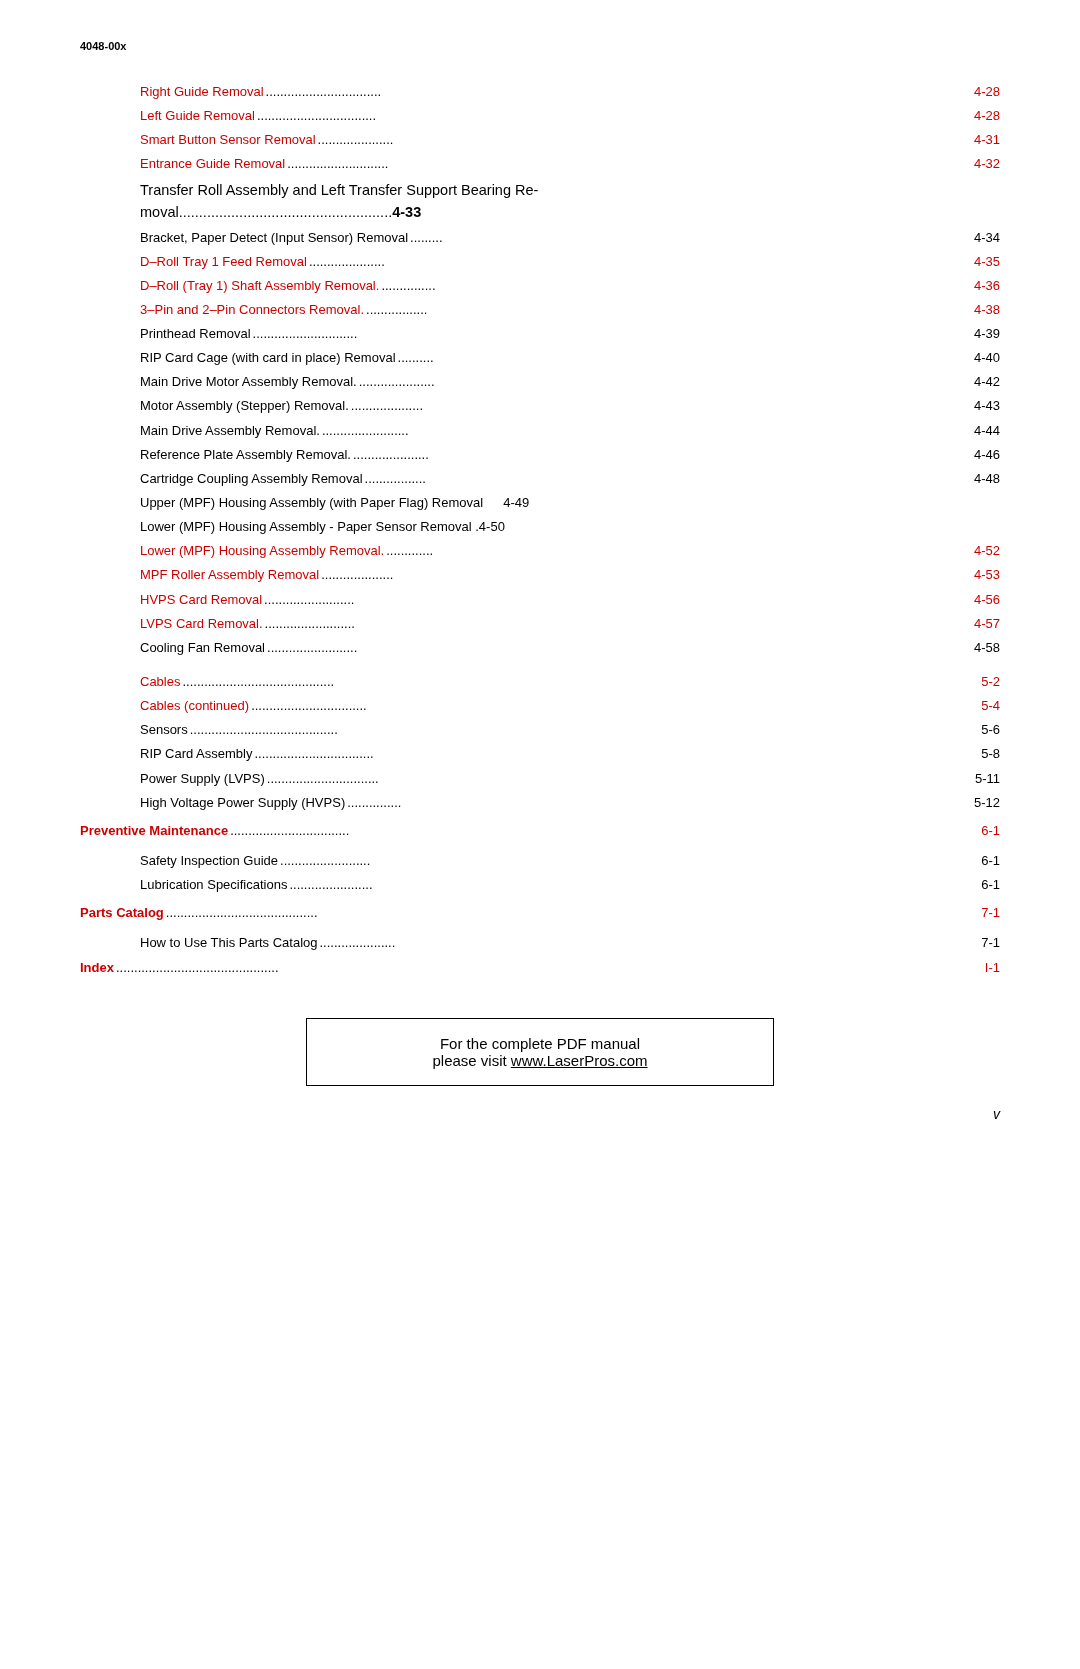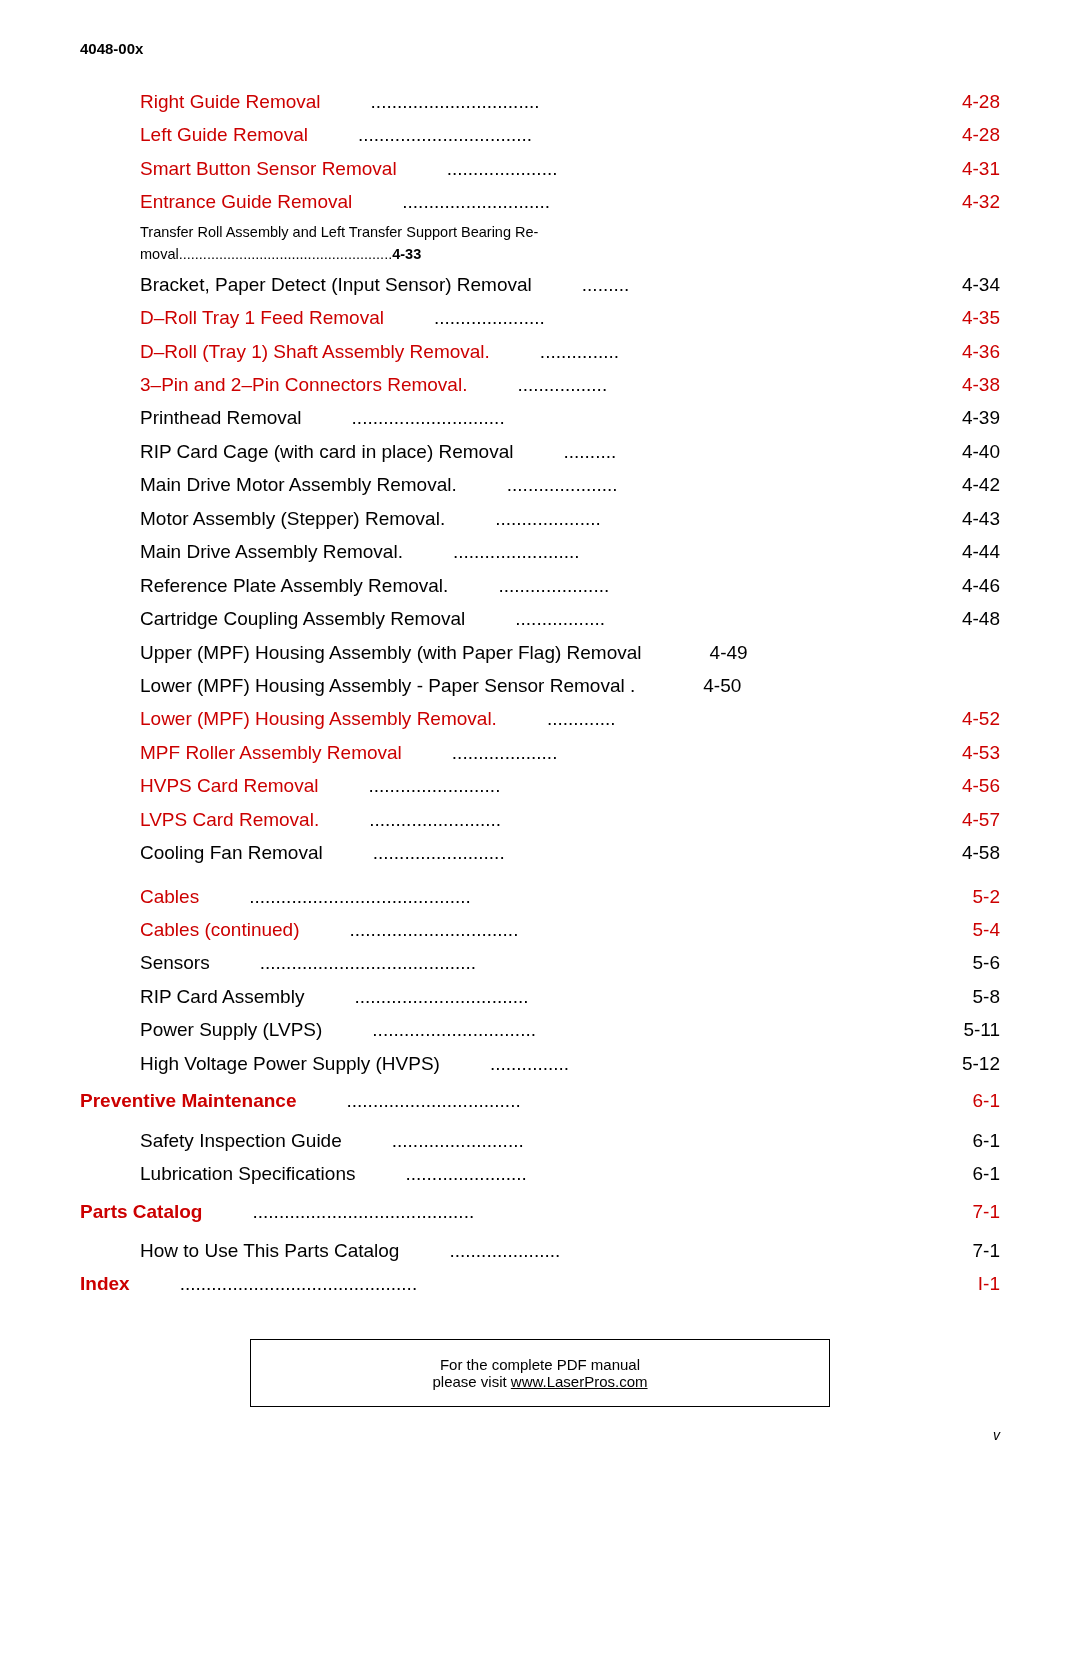--- a/index.html
+++ b/index.html
@@ -13,36 +13,35 @@
       min-height: 1669px;
       background: #ffffff;
       font-family: Arial, sans-serif;
       font-size: 15px;
       color: #000000;
       padding: 40px 80px 60px 80px;
     }
 
     .page-header {
       font-weight: bold;
-      font-size: 15px;
+      font-size: 11px;
       color: #000000;
       margin-bottom: 30px;
     }
 
     .toc-container {
       width: 100%;
     }
 
     .toc-entry {
       display: flex;
       align-items: baseline;
       margin-bottom: 4px;
-      font-size: 19px;
+      font-size: 13px;
       line-height: 1.55;
-      gap: 48px;
     }
 
     .toc-entry .entry-text {
       white-space: nowrap;
     }
 
     .toc-entry .dots {
       flex: 1;
       overflow: hidden;
       margin: 0 2px;
@@ -85,21 +84,21 @@
     .multiline-entry .entry-row {
       display: flex;
       align-items: baseline;
     }
 
     .footer-box {
       border: 1px solid #000000;
       padding: 16px 40px;
       text-align: center;
       margin: 40px auto 0 auto;
-      width: 580px;
+      width: 468px;
       font-size: 15px;
     }
 
     .footer-box a {
       color: #000000;
       text-decoration: underline;
     }
 
     .page-footer {
       text-align: right;
@@ -220,21 +219,21 @@
       <span class="page-num black bold">4-48</span>
     </div>
 
     <div class="toc-entry indent-1">
       <span class="entry-text black">Upper (MPF) Housing Assembly (with Paper Flag) Removal</span>
       <span class="page-num black bold" style="margin-left:20px;">4-49</span>
     </div>
 
     <div class="toc-entry indent-1">
       <span class="entry-text black">Lower (MPF) Housing Assembly - Paper Sensor Removal .</span>
-      <span class="page-num black bold" style="margin-left:20px;">4-50</span>
+      <span class="page-num black bold" style="margin-left:0;">4-50</span>
     </div>
 
     <div class="toc-entry indent-1">
       <span class="entry-text red">Lower (MPF) Housing Assembly Removal.</span>
       <span class="dots">.............</span>
       <span class="page-num red">4-52</span>
     </div>
 
     <div class="toc-entry indent-1">
       <span class="entry-text red">MPF Roller Assembly Removal</span>

